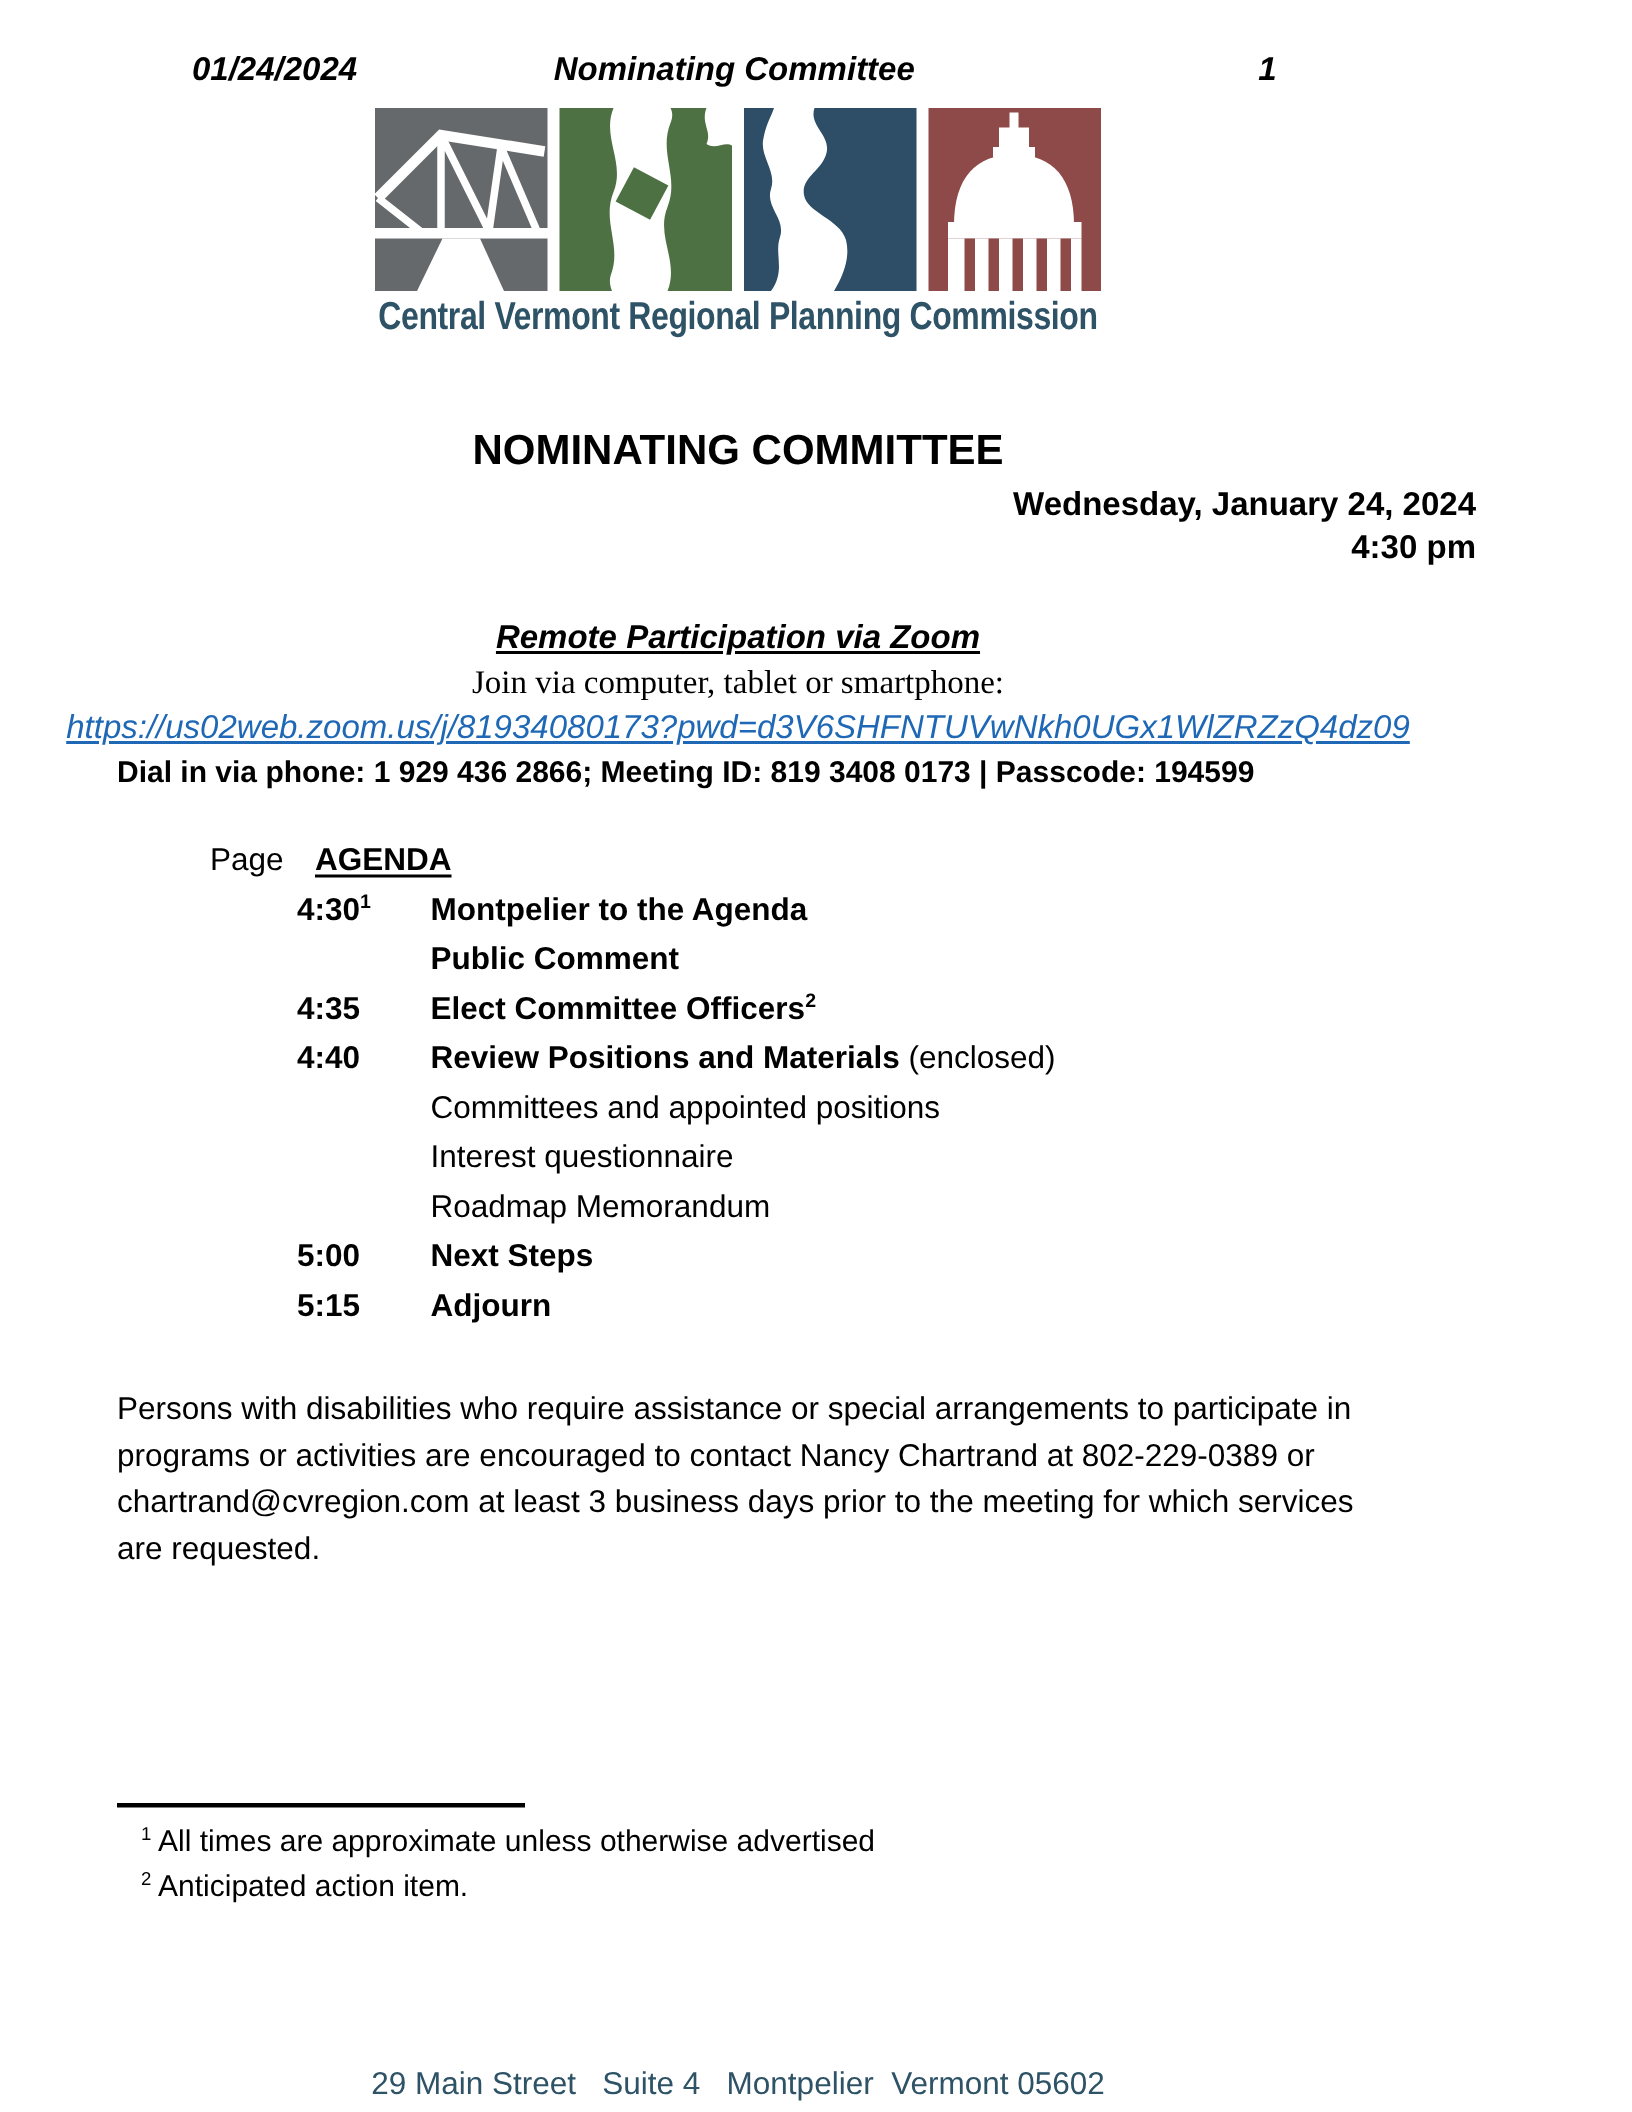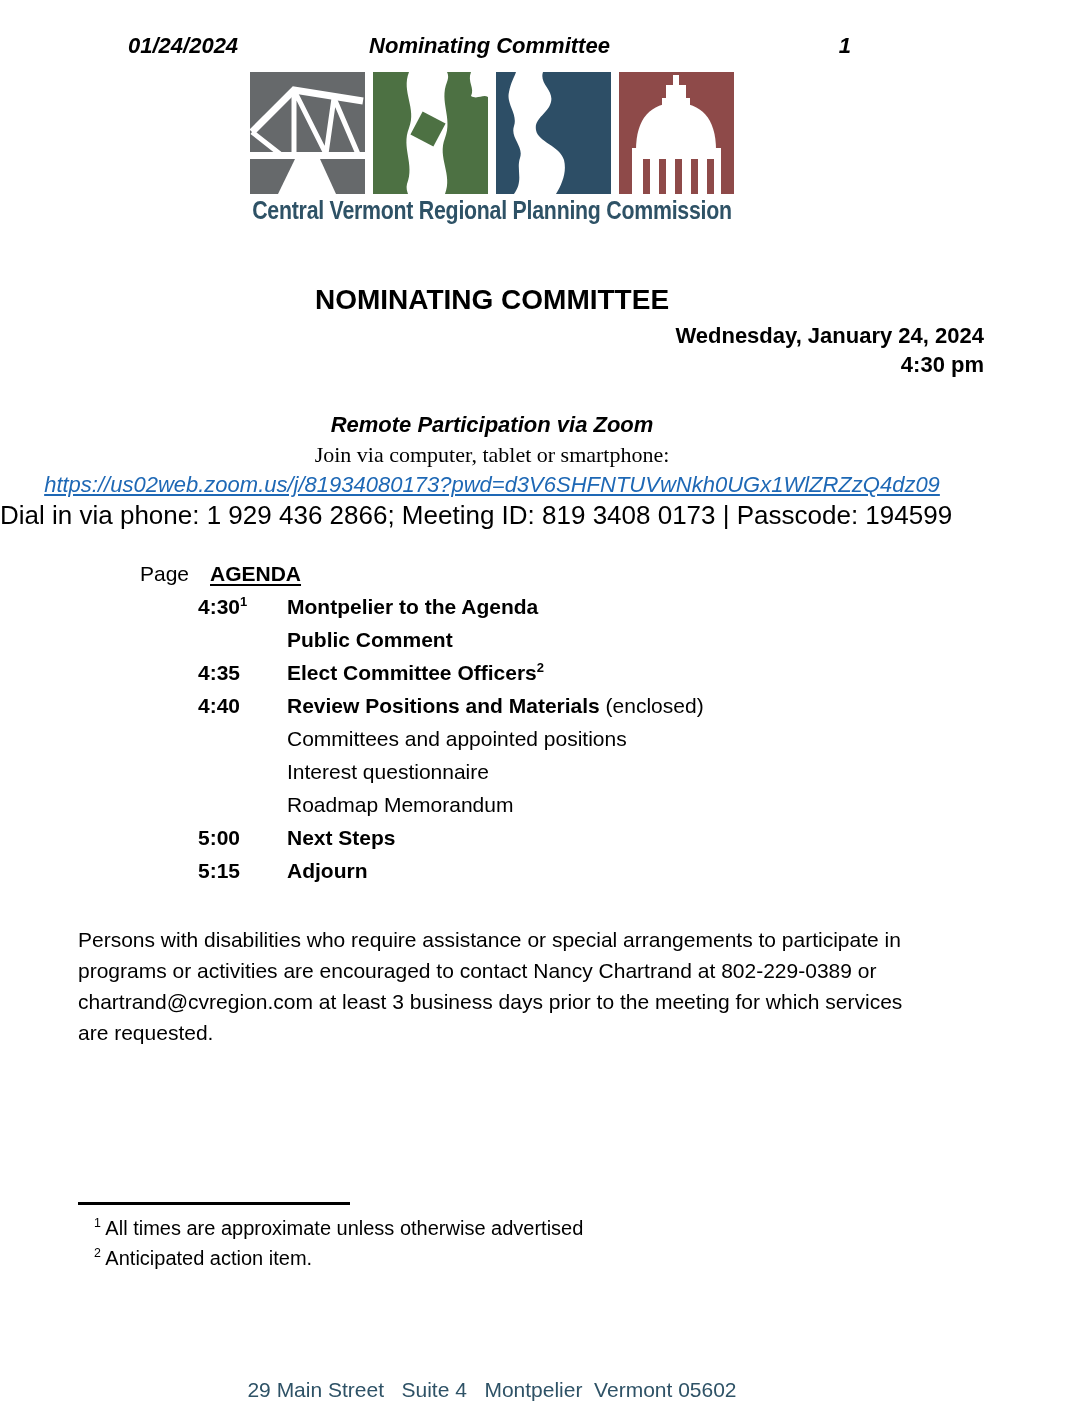--- a/index.html
+++ b/index.html
@@ -16,25 +16,25 @@
   .doc-header .hdr-right { text-align:right; }
   .logo-block { margin-top:13px; text-align:center; }
   .logo-svg { display:block; margin:0 auto; }
   .wordmark {
     font-size:26px; font-weight:bold; color:#2e5266; letter-spacing:-0.3px;
     transform:scaleX(0.82); transform-origin:center; white-space:nowrap; margin-top:1px;
   }
   .title { margin-top:58px; text-align:center; font-size:28px; font-weight:bold; line-height:32px; }
   .subtitle { text-align:right; font-size:22px; font-weight:bold; line-height:29px; }
   .subtitle.first { margin-top:5px; }
-  .remote-heading { margin-top:31px; text-align:center; font-size:22px; font-weight:bold; font-style:italic; line-height:30px; }
+  .remote-heading { margin-top:31px; text-align:center; font-size:22px; font-weight:bold; font-style:italic; line-height:30px;text-decoration:underline; }
   .join-line { text-align:center; font-size:22px; line-height:30px;font-family:Liberation Serif, serif; }
   .url-line { text-align:center; font-size:22px; line-height:30px;font-style:italic; }
   .url-line a { color:#1e68b5; text-decoration:underline; cursor:pointer; }
-  .dial-line { font-size:26px; font-weight:normal; line-height:31px; }
+  .dial-line { margin-left:78px; font-size:20px; font-weight:bold; line-height:31px; }
   .agenda { margin-top:26px; margin-left:140px; font-size:21px; }
   .agenda-head { display:flex; line-height:33px; }
   .agenda-page-label { width:70px; }
   .agenda-heading { font-weight:bold; text-decoration:underline; text-underline-offset:3px; }
   .agenda-row { display:flex; line-height:33px; padding-left:58px; }
   .a-time { width:89px; font-weight:bold; flex:none; }
   .a-title.b { font-weight:bold; }
   .a-title .reg { font-weight:normal; }
   sup { font-size:0.62em; vertical-align:super; line-height:0; }
   .notice { margin:37px 78px 0 78px; font-size:21px; line-height:31px; }

